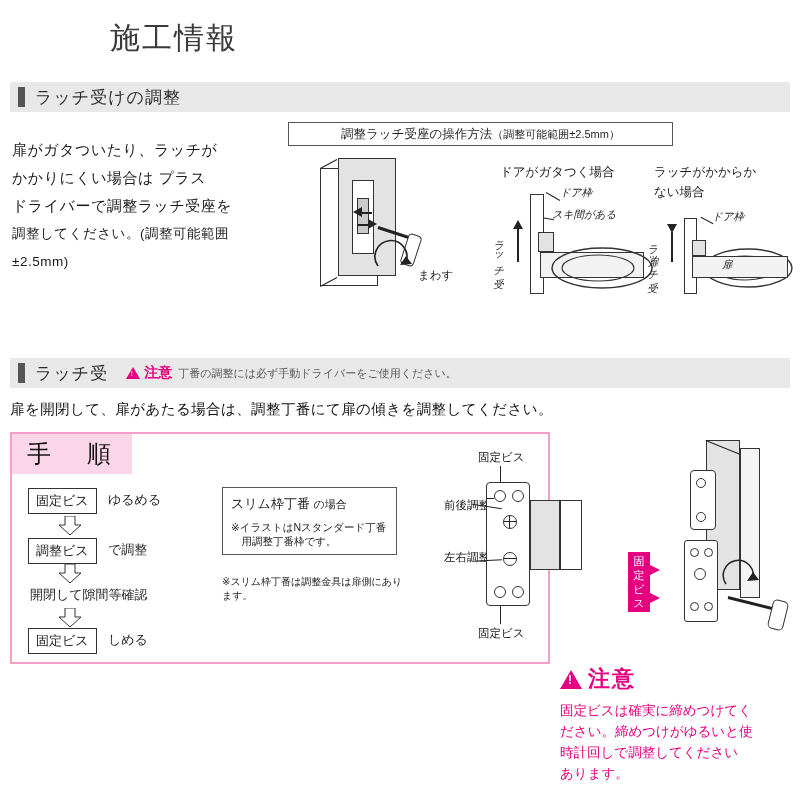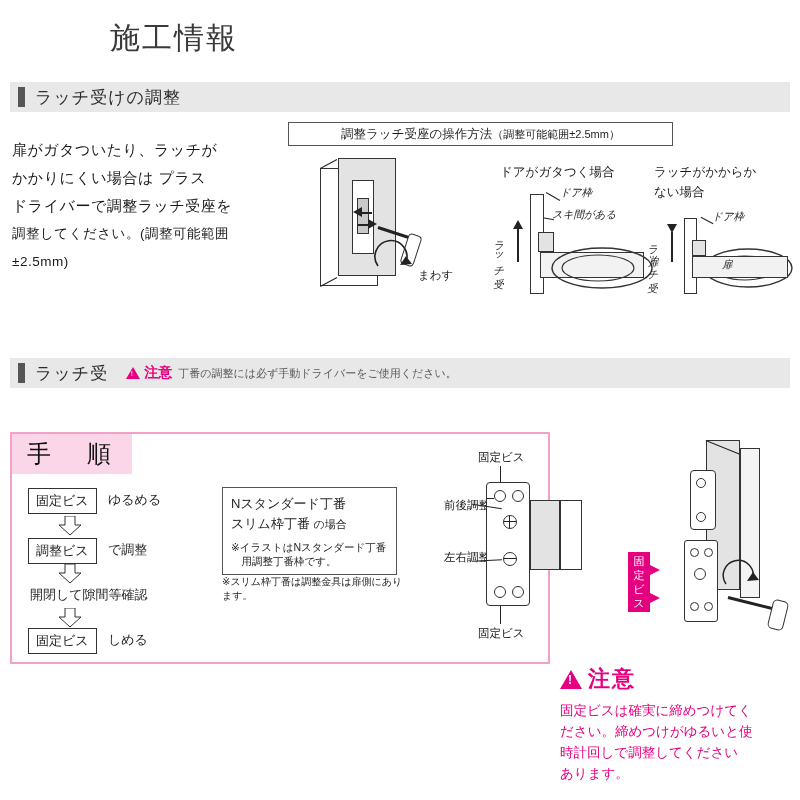--- a/index.html
+++ b/index.html
@@ -211,20 +211,21 @@
   <div class="sec-header" style="top:358px;">
     <div class="bar"></div>
     <div class="sec-title">ラッチ受</div>
     <div class="caution-inline">
       <div class="caution-tri"></div>
       <span class="c-word">注意</span>
       <span class="c-note">丁番の調整には必ず手動ドライバーをご使用ください。</span>
     </div>
   </div>
 
+  <div class="hinge-lead">扉を開閉して、扉があたる場合は、調整丁番にて扉の傾きを調整してください。</div>
 
   <div class="pink-box"></div>
   <div class="tejun">手　順</div>
 
   <div class="flowbtn" style="left:28px;top:488px;">固定ビス</div>
   <div class="flowtxt" style="left:108px;top:491px;">ゆるめる</div>
   <div class="dwn-arrow-wrap" style="left:58px;top:516px;">
     <svg width="24" height="20">
         <polygon points="7,0 17,0 17,9 23,9 12,19 1,9 7,9" fill="#fff" stroke="#333" stroke-width="1"></polygon>
       </svg>
@@ -242,23 +243,20 @@
   <div class="dwn-arrow-wrap" style="left:58px;top:608px;">
     <svg width="24" height="20">
         <polygon points="7,0 17,0 17,9 23,9 12,19 1,9 7,9" fill="#fff" stroke="#333" stroke-width="1"></polygon>
       </svg>
   </div>
 
   <div class="flowbtn" style="left:28px;top:628px;">固定ビス</div>
   <div class="flowtxt" style="left:108px;top:631px;">しめる</div>
 
   <div class="hinge-note">
-    <div>
-      <span>Nスタンダード丁番</span>
-    </div>
     <div>
       <span>スリム枠丁番</span>
       <span style="font-size:11px;">の場合</span>
     </div>
     <div class="small" style="margin-top:6px;white-space:pre-line;">※イラストはNスタンダード丁番
 　用調整丁番枠です。</div>
   </div>
   <div class="note-out">※スリム枠丁番は調整金具は扉側にあります。</div>
 
   <div>

